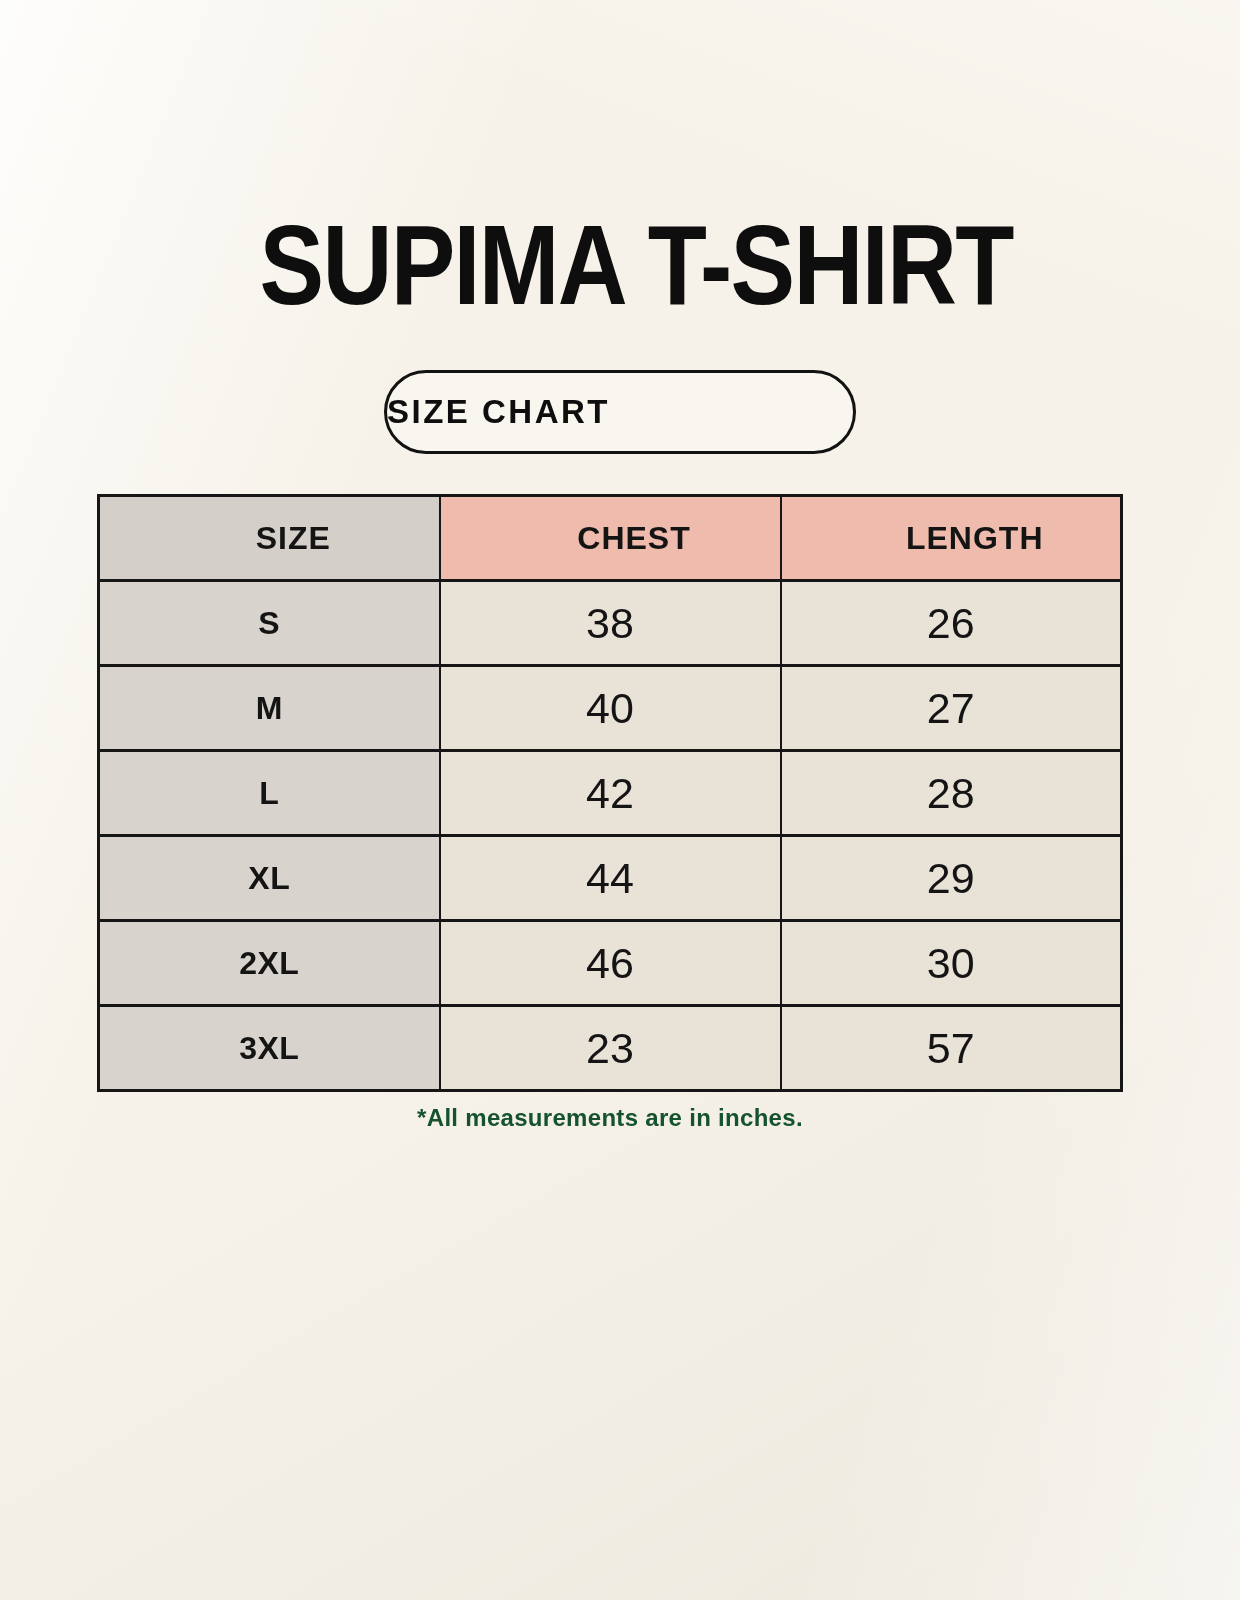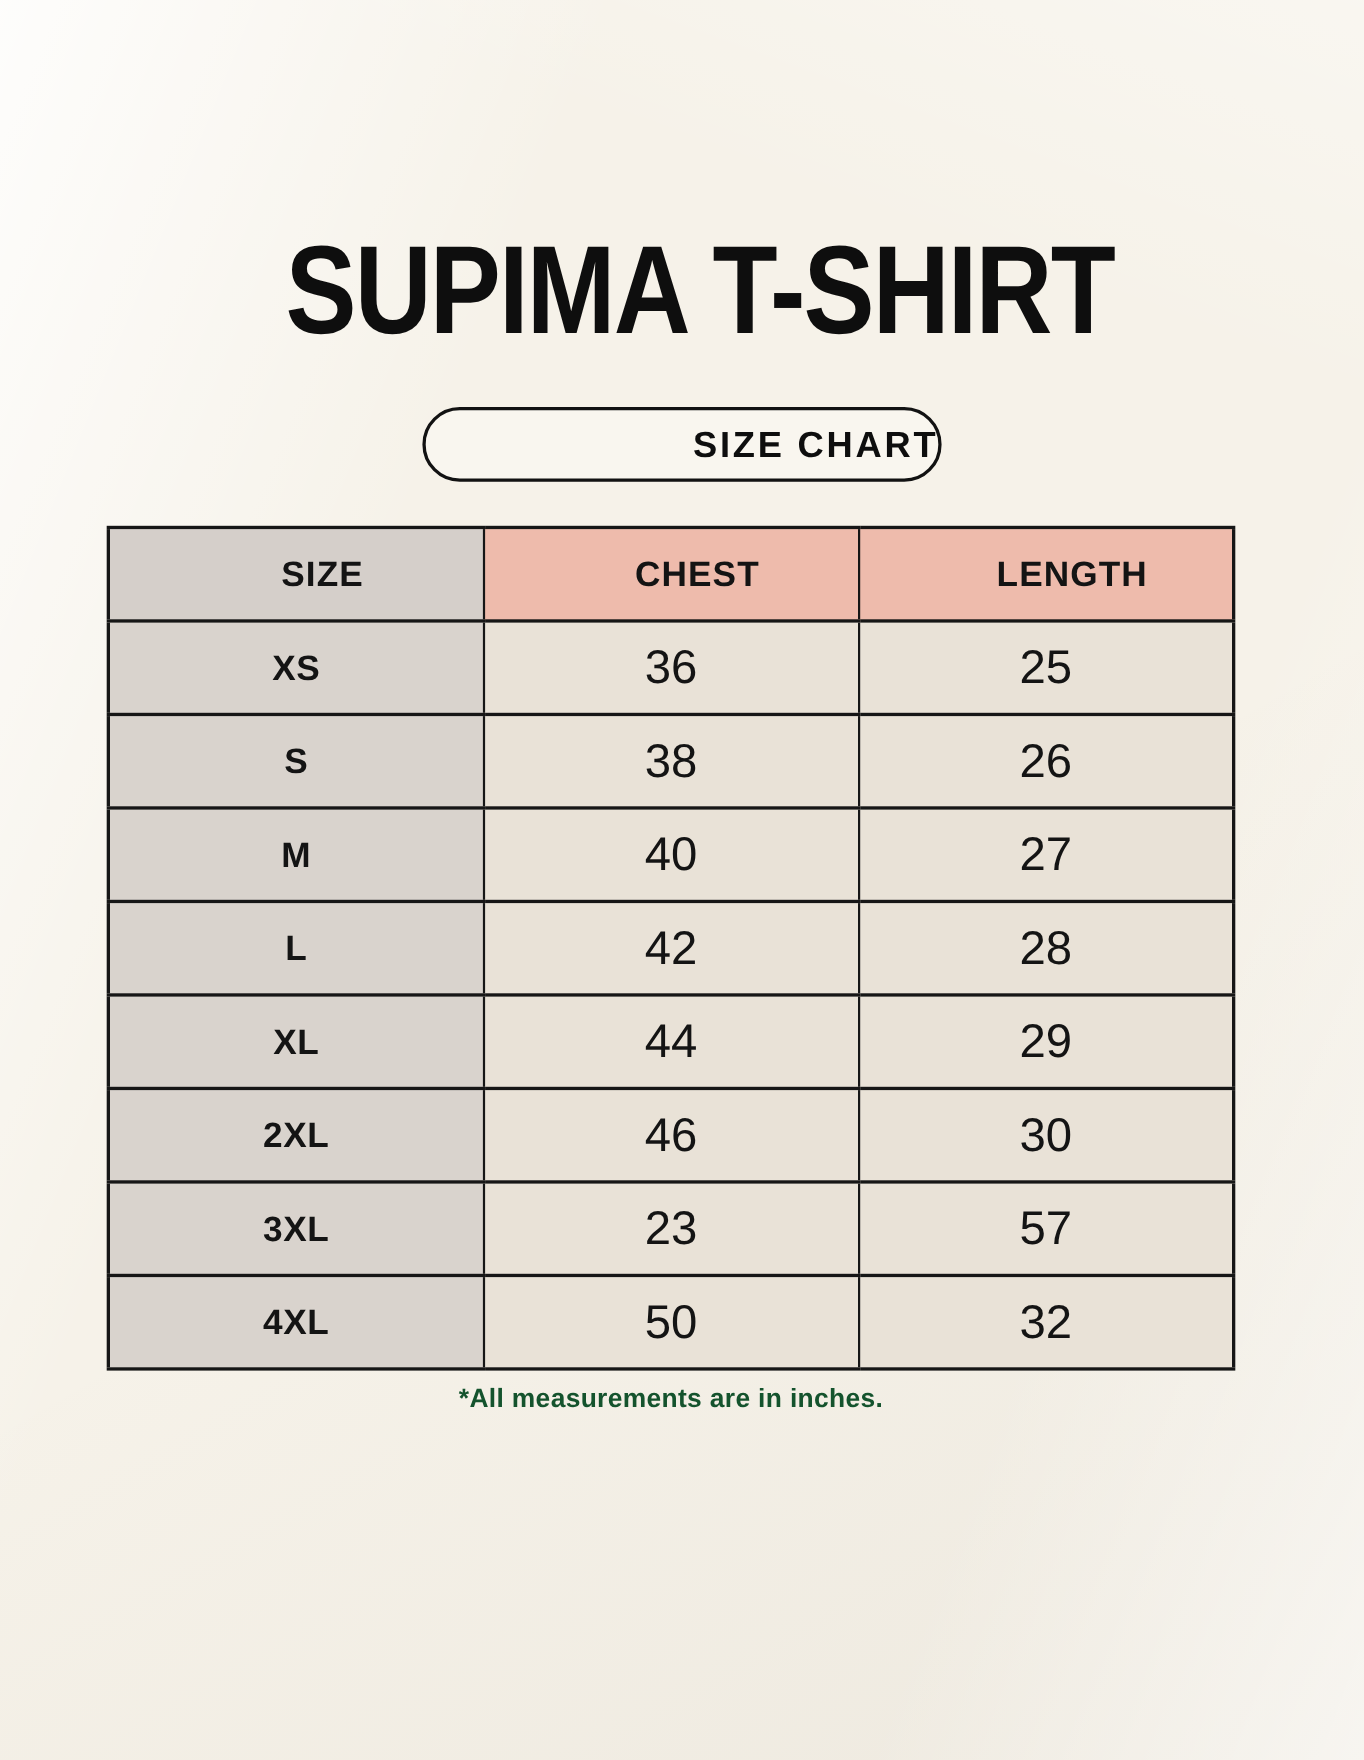--- a/index.html
+++ b/index.html
@@ -44,28 +44,28 @@
     font-weight: bold;
     line-height: 1;
     letter-spacing: -2px;
     color: #0e0e0e;
     transform: scaleX(0.85);
     transform-origin: 50% 50%;
   }
 
   .badge {
     width: 472px;
-    height: 68px;
+    height: 84px;
     margin: 48px auto 0;
     border: 3.5px solid #121212;
     border-radius: 42px;
     background: rgba(252, 250, 244, 0.55);
     display: flex;
     align-items: center;
-    justify-content: flex-end;
+    justify-content: flex-start;
   }
   .badge-label {
     font-size: 33px;
     font-weight: bold;
     letter-spacing: 2.5px;
     color: #0e0e0e;
   }
 
   .table-zone {
     width: 1026px;
@@ -137,25 +137,20 @@
     <table>
       <thead>
         <tr>
           <th class="col-size">SIZE</th>
           <th class="col-measure">CHEST</th>
           <th class="col-measure">LENGTH</th>
         </tr>
       </thead>
       <tbody>
         <tr>
-          <td class="cell-size">XS</td>
-          <td class="cell-value">36</td>
-          <td class="cell-value">25</td>
-        </tr>
-        <tr>
           <td class="cell-size">S</td>
           <td class="cell-value">38</td>
           <td class="cell-value">26</td>
         </tr>
         <tr>
           <td class="cell-size">M</td>
           <td class="cell-value">40</td>
           <td class="cell-value">27</td>
         </tr>
         <tr>
@@ -171,24 +166,19 @@
         <tr>
           <td class="cell-size">2XL</td>
           <td class="cell-value">46</td>
           <td class="cell-value">30</td>
         </tr>
         <tr>
           <td class="cell-size">3XL</td>
           <td class="cell-value">23</td>
           <td class="cell-value">57</td>
         </tr>
-        <tr>
-          <td class="cell-size">4XL</td>
-          <td class="cell-value">50</td>
-          <td class="cell-value">32</td>
-        </tr>
       </tbody>
     </table>
   </div>
 
   <div class="footnote">*All measurements are in inches.</div>
 
 </div>
 
 </body></html>

